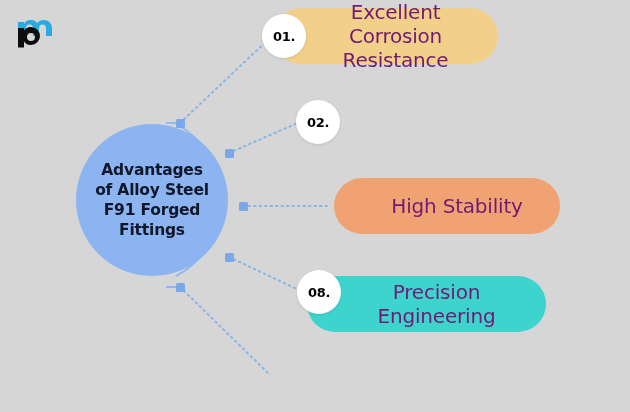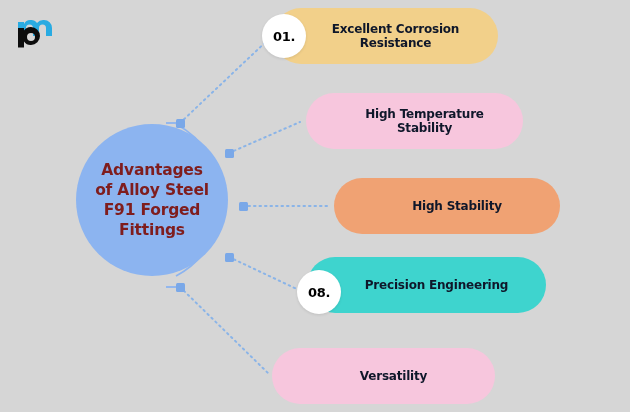--- a/index.html
+++ b/index.html
@@ -46,41 +46,41 @@
     width: 152px;
     height: 152px;
     border-radius: 50%;
     background: #8cb4f0;
     display: flex;
     align-items: center;
     justify-content: center;
     text-align: center;
   }
   .hub-text {
-    color: #7f1d1d;
+    color: #0f172a;
     font-size: 15.5px;
     font-weight: bold;
     line-height: 1.3;
     letter-spacing: -0.2px;
     padding: 0 8px;
     white-space: pre-line;
   }
   .pill {
     position: absolute;
     height: 56px;
     border-radius: 28px;
     display: flex;
     align-items: center;
     justify-content: center;
     text-align: center;
   }
   .pill-label {
-    color: #0f172a;
-    font-size: 12px;
-    font-weight: bold;
+    color: #701a75;
+    font-size: 20px;
+    font-weight: normal;
     line-height: 1.2;
     letter-spacing: -0.2px;
     white-space: pre-line;
     padding-left: 34px;
     padding-right: 14px;
   }
   .badge {
     position: absolute;
     width: 44px;
     height: 44px;
@@ -141,33 +141,29 @@
   </div>
 
   <div class="pill" style="left:273px; top:8px; width:225px; background:#f2d08a;">
     <div class="pill-label">Excellent Corrosion
 Resistance</div>
   </div>
   <div class="badge" style="left:262px; top:14px;">
     <span class="badge-num">01.</span>
   </div>
 
-  <div class="pill" style="left:306px; top:93px; width:217px; background:#f7c6dd;">
-    <div class="pill-label">High Temperature
-Stability</div>
+  <div class="badge" style="left:296px; top:100px;">
+    <span class="badge-num">02.</span>
   </div>
 
   <div class="pill" style="left:334px; top:178px; width:226px; background:#f0a273;">
     <div class="pill-label">High Stability</div>
   </div>
 
-  <div class="pill" style="left:307px; top:257px; width:239px; background:#3ed4ce;">
+  <div class="pill" style="left:307px; top:276px; width:239px; background:#3ed4ce;">
     <div class="pill-label">Precision Engineering</div>
   </div>
   <div class="badge" style="left:297px; top:270px;">
     <span class="badge-num">08.</span>
   </div>
 
-  <div class="pill" style="left:272px; top:348px; width:223px; background:#f7c6dd;">
-    <div class="pill-label">Versatility</div>
-  </div>
 
 </div>
 
 </body></html>

